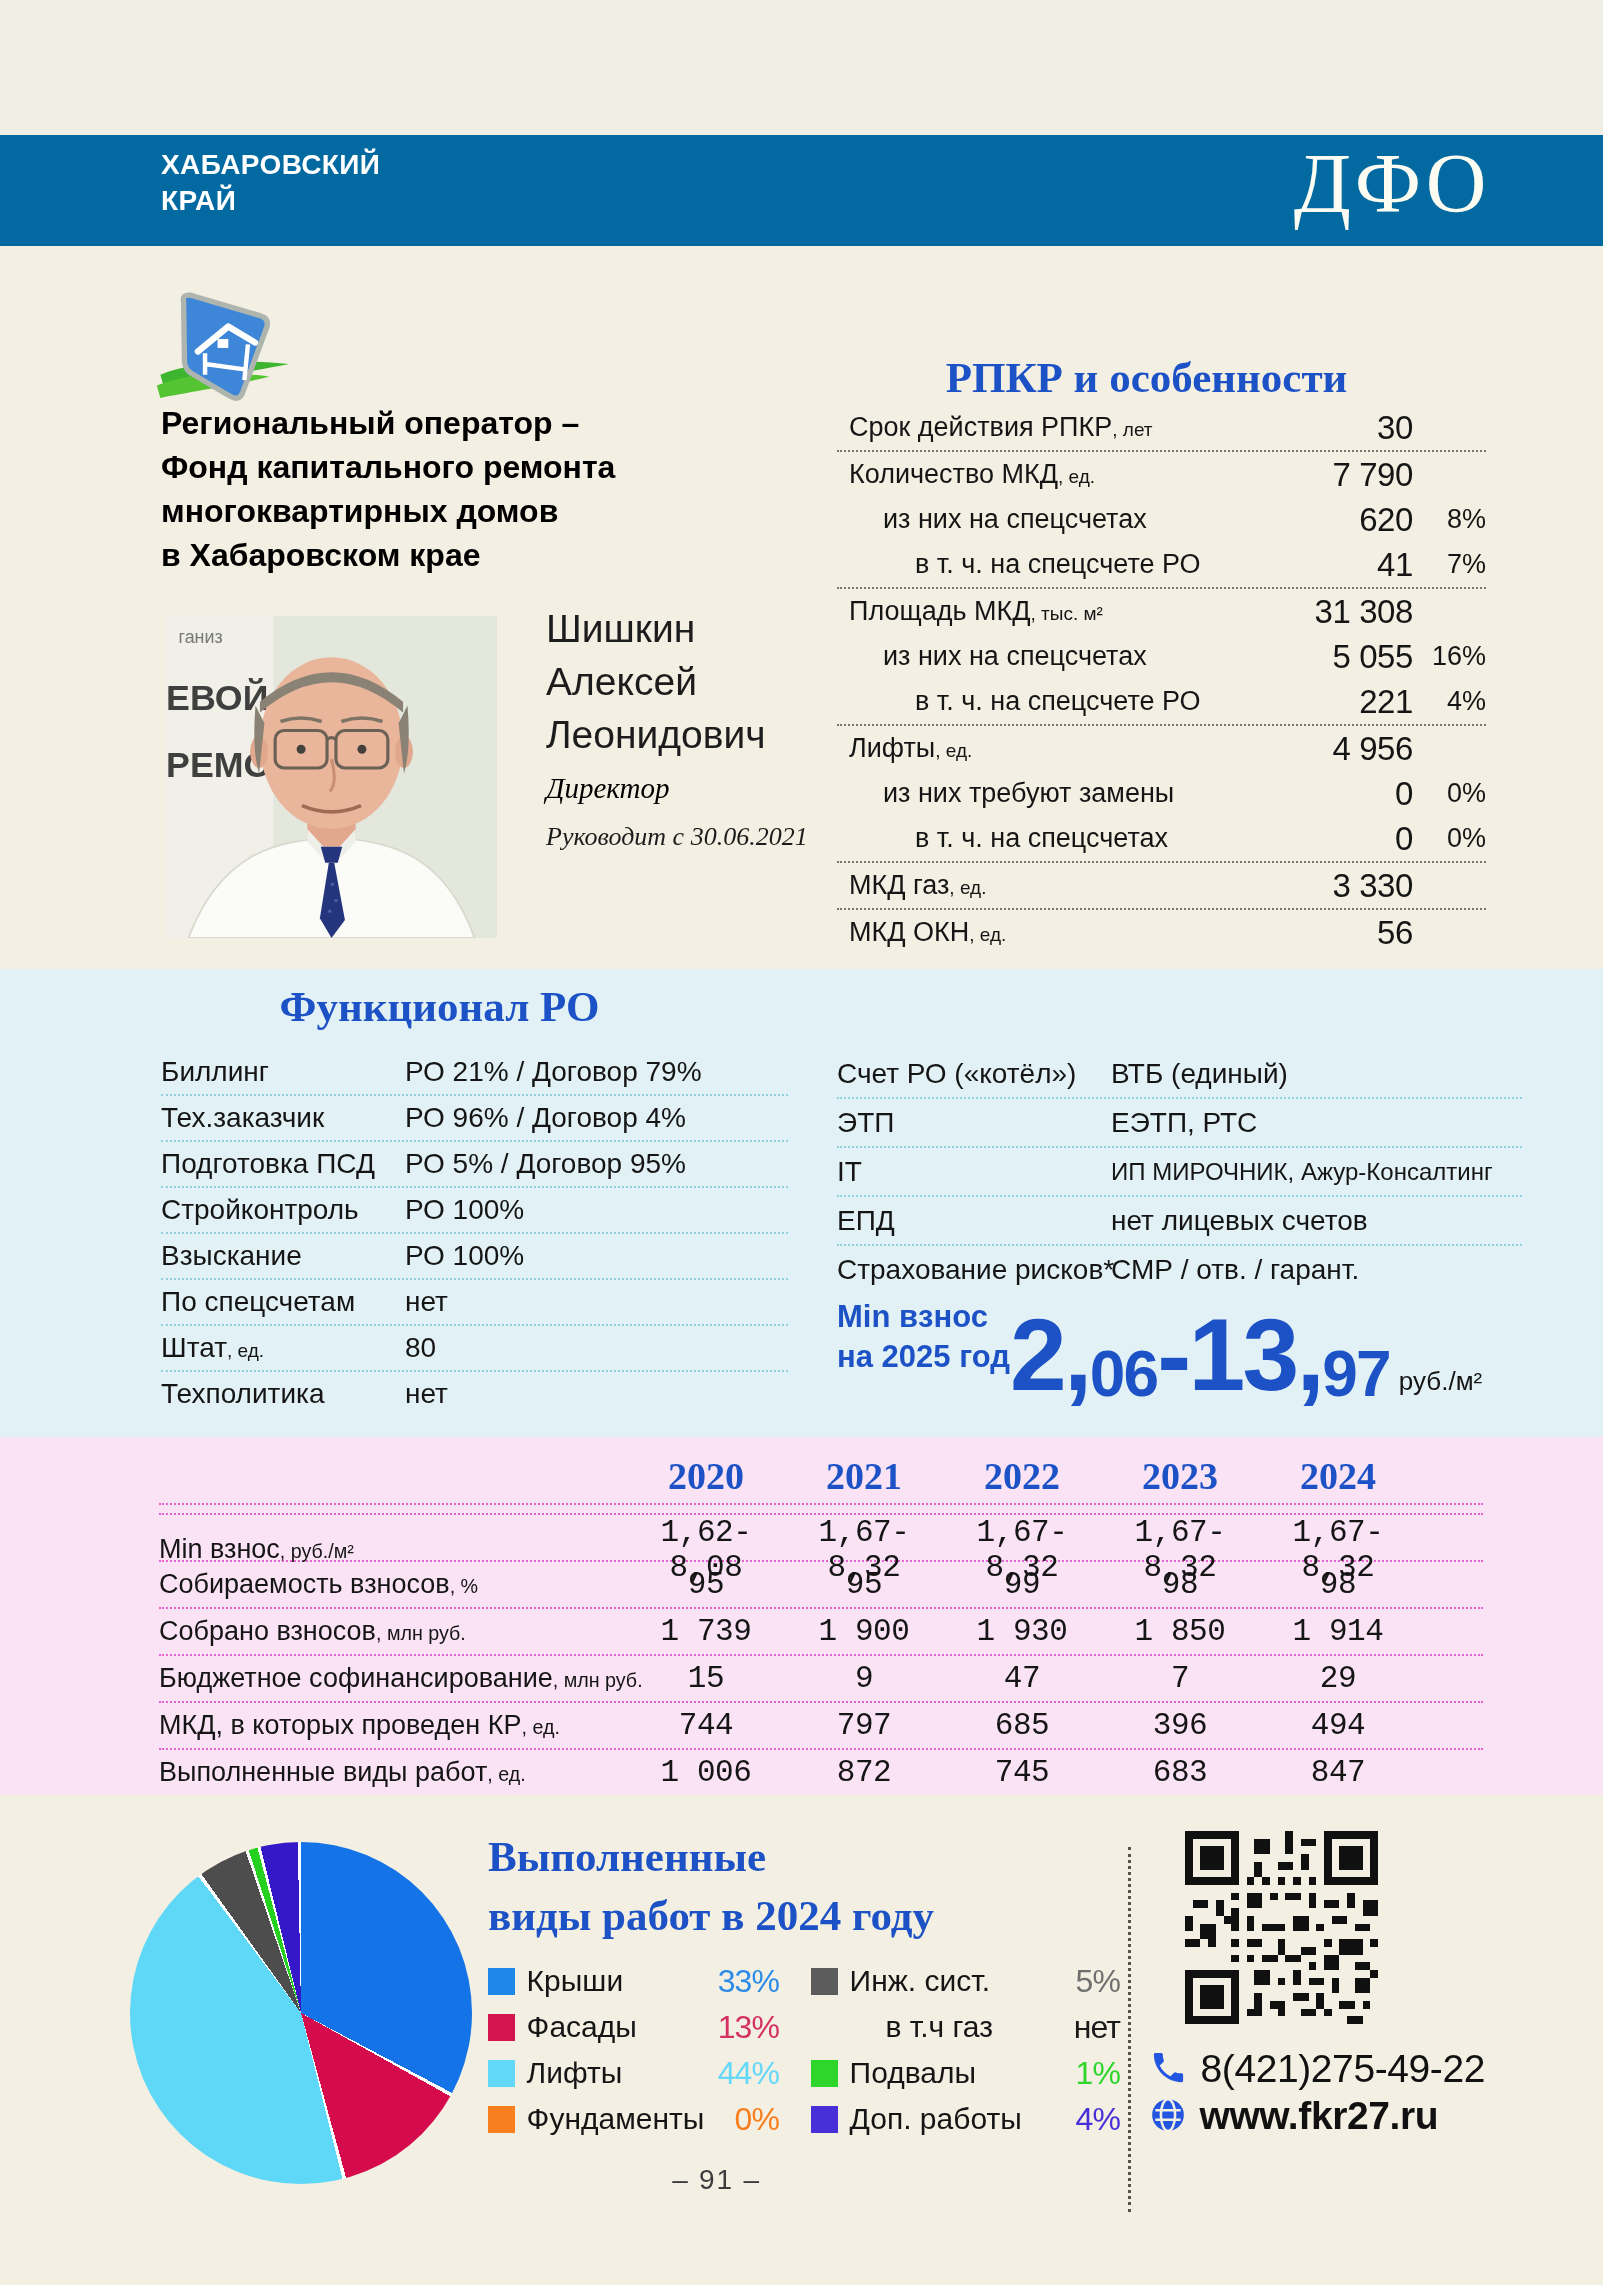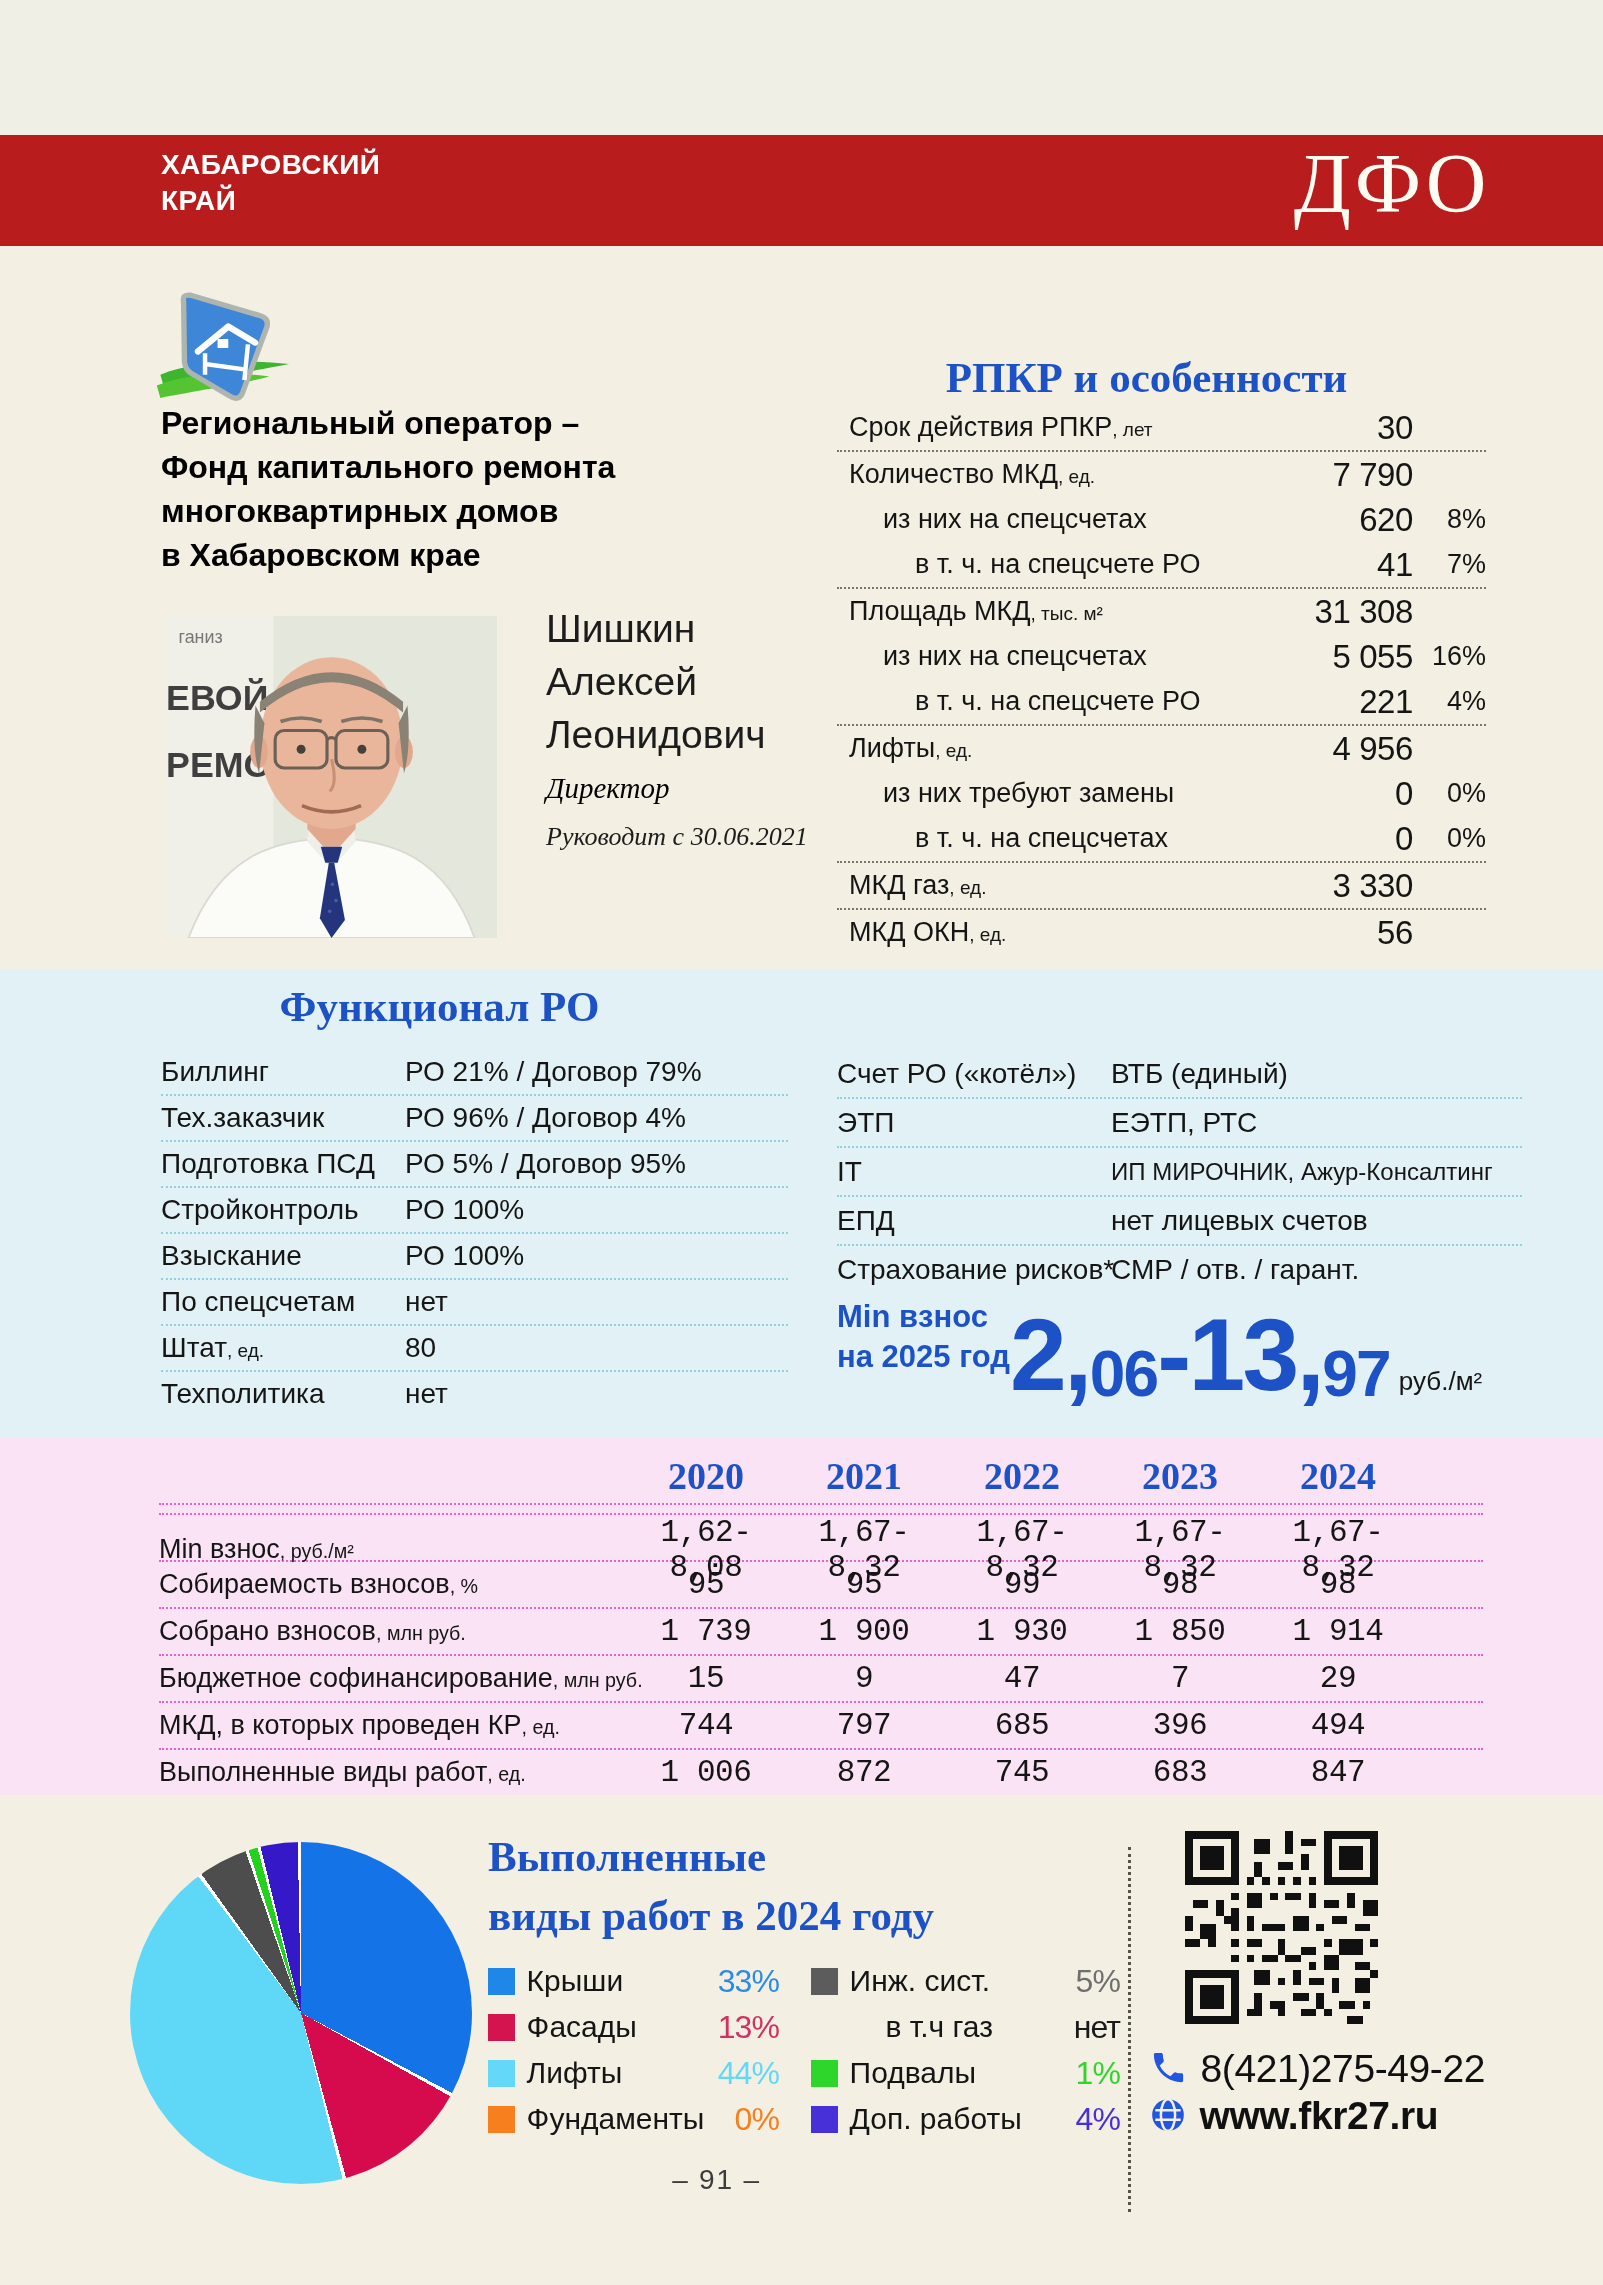--- a/index.html
+++ b/index.html
@@ -2,21 +2,21 @@
 <html style="font-size:14.3px"><head>
 <meta charset="utf-8">
 <style>
   html,body{margin:0;padding:0;background:#888;}
   .page{position:relative;width:1603px;height:2286px;background:#F3EFE2;overflow:hidden;
         font-family:"Liberation Sans",sans-serif;color:#151515;}
   .abs{position:absolute;}
 
   
   .top-strip{left:0;top:0;width:1603px;height:135px;background:#EFEFE6;}
-  .band{left:0;top:135px;width:1603px;height:111px;background:#b91c1c;}
+  .band{left:0;top:135px;width:1603px;height:111px;background:#0369a1;}
   .band-region{left:161px;top:11.6px;font-size:28px;font-weight:700;color:#FFFFFF;line-height:36px;letter-spacing:0.4px;}
   .band-district{right:113px;top:0px;font-family:"Liberation Serif",serif;font-size:84px;font-weight:400;color:#FCFCF2;letter-spacing:3.6px;}
 
   
   .org-title{left:161px;top:401px;font-size:32px;font-weight:700;line-height:44px;color:#000000;}
 
   
   .h-blue{font-family:"Liberation Serif",serif;font-weight:700;color:#1C52C6;font-size:43px;text-align:center;}
 
   

